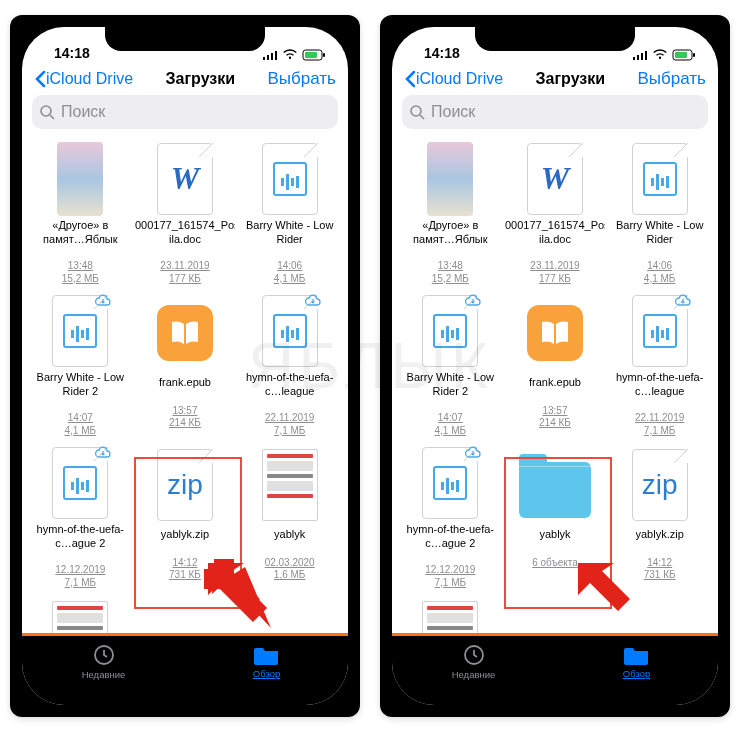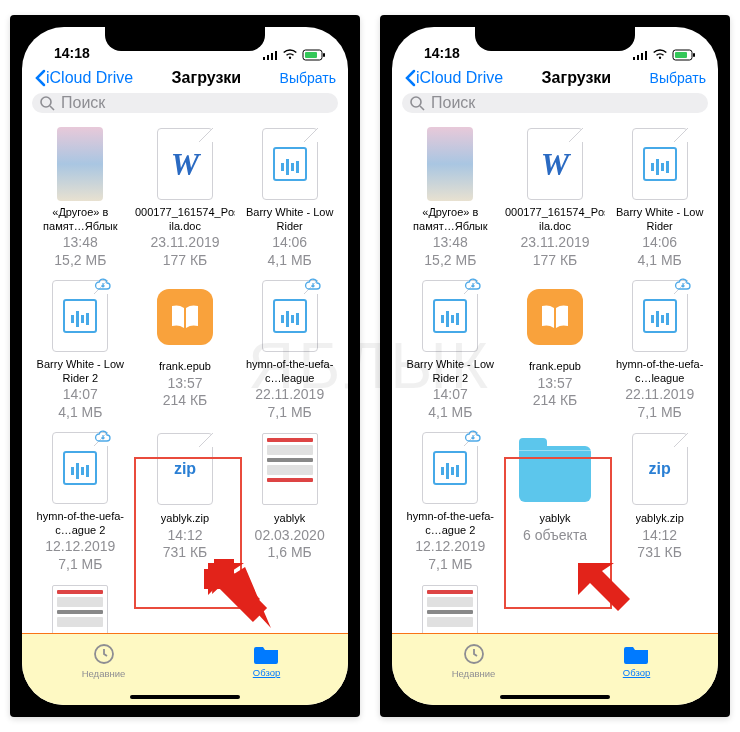--- a/index.html
+++ b/index.html
@@ -21,21 +21,21 @@
     color: rgba(0,0,0,0.06);
     letter-spacing: 4px;
     pointer-events: none;
     z-index: 1000;
     font-weight: 300;
   }
   .phone {
     width: 350px;
     height: 702px;
     background: #000;
-    border-radius: 4px;
+    border-radius: 12px;
     padding: 12px;
     position: relative;
     box-shadow: 0 2px 6px rgba(0,0,0,.15);
   }
   .notch {
     position: absolute;
     top: 10px; left: 50%;
     transform: translateX(-50%);
     width: 160px; height: 26px;
     background: #000;
@@ -62,26 +62,26 @@
   }
   .status-right { display: flex; gap: 4px; align-items: center; }
   .nav-bar {
     display: flex;
     align-items: center;
     justify-content: space-between;
     padding: 8px 12px 6px;
   }
   .back { display: flex; align-items: center; color: #007aff; font-size: 16px; gap: 0; }
   .nav-title { font-size: 16px; font-weight: 600; }
-  .select-btn { color: #007aff; font-size: 14px; }
+  .select-btn { color: #007aff; font-size: 17px; }
   .search-wrap { padding: 0 10px 8px; }
   .search {
     background: #eeeef0;
     border-radius: 10px;
-    height: 20px;
+    height: 34px;
     display: flex;
     align-items: center;
     padding: 0 8px;
     color: #8e8e93;
     font-size: 16px;
     gap: 6px;
   }
   .grid {
     flex: 1;
     overflow: hidden;
@@ -126,21 +126,21 @@
   .doc-w { color: #2a6ac2; font-family: Georgia, serif; font-size: 32px; font-style: italic; font-weight: bold; }
   .doc-audio::before {
     content:''; display:block; width:30px; height:30px;
     border:2px solid #46a9e8; border-radius:3px;
     background:
       linear-gradient(#46a9e8,#46a9e8) 6px 14px/3px 8px no-repeat,
       linear-gradient(#46a9e8,#46a9e8) 11px 10px/3px 16px no-repeat,
       linear-gradient(#46a9e8,#46a9e8) 16px 14px/3px 8px no-repeat,
       linear-gradient(#46a9e8,#46a9e8) 21px 12px/3px 12px no-repeat;
   }
-  .doc-zip { color: #2a7fd4; font-size: 16px; font-weight: 700; }
+  .doc-zip { color: #2a7fd4; font-size: 28px; font-weight: 400; }
   .thumb-img {
     width: 46px; height: 74px;
     background: linear-gradient(180deg,#e8c9d9 0%,#a9c6e2 50%,#e8e1d0 100%);
     border-radius: 4px;
   }
   .thumb-page {
     width: 56px; height: 72px;
     background: #fff;
     border: 1px solid #d1d1d6;
     border-radius: 2px;
@@ -177,39 +177,40 @@
     top: 0; right: 6px;
     color: #4ea9e8;
   }
   .fname {
     font-size: 11px; text-align: center;
     line-height: 1.25; color: #000;
     max-width: 100px;
     overflow: hidden;
   }
   .meta {
-    font-size: 14px; text-align: center;
+    font-size: 10px; text-align: center;
     color: #8e8e93; line-height: 1.25;
-    margin-top: 1px;
+    margin-top: 15px;
+    text-decoration: underline;
   }
   .highlight {
     position: absolute;
     border: 2px solid #e94b3c;
     pointer-events: none;
     z-index: 20;
   }
   .arrow {
     position: absolute;
     z-index: 30;
     pointer-events: none;
   }
   .tab-bar {
     height: 72px;
-    border-top: 1px solid #f97316;
-    background: #fef9c3;
+    border-top: 3px solid #f97316;
+    background: #000000;
     display: flex;
     padding-bottom: 18px;
   }
   .tab {
     flex: 1;
     display: flex;
     flex-direction: column;
     align-items: center;
     justify-content: center;
     gap: 2px;

